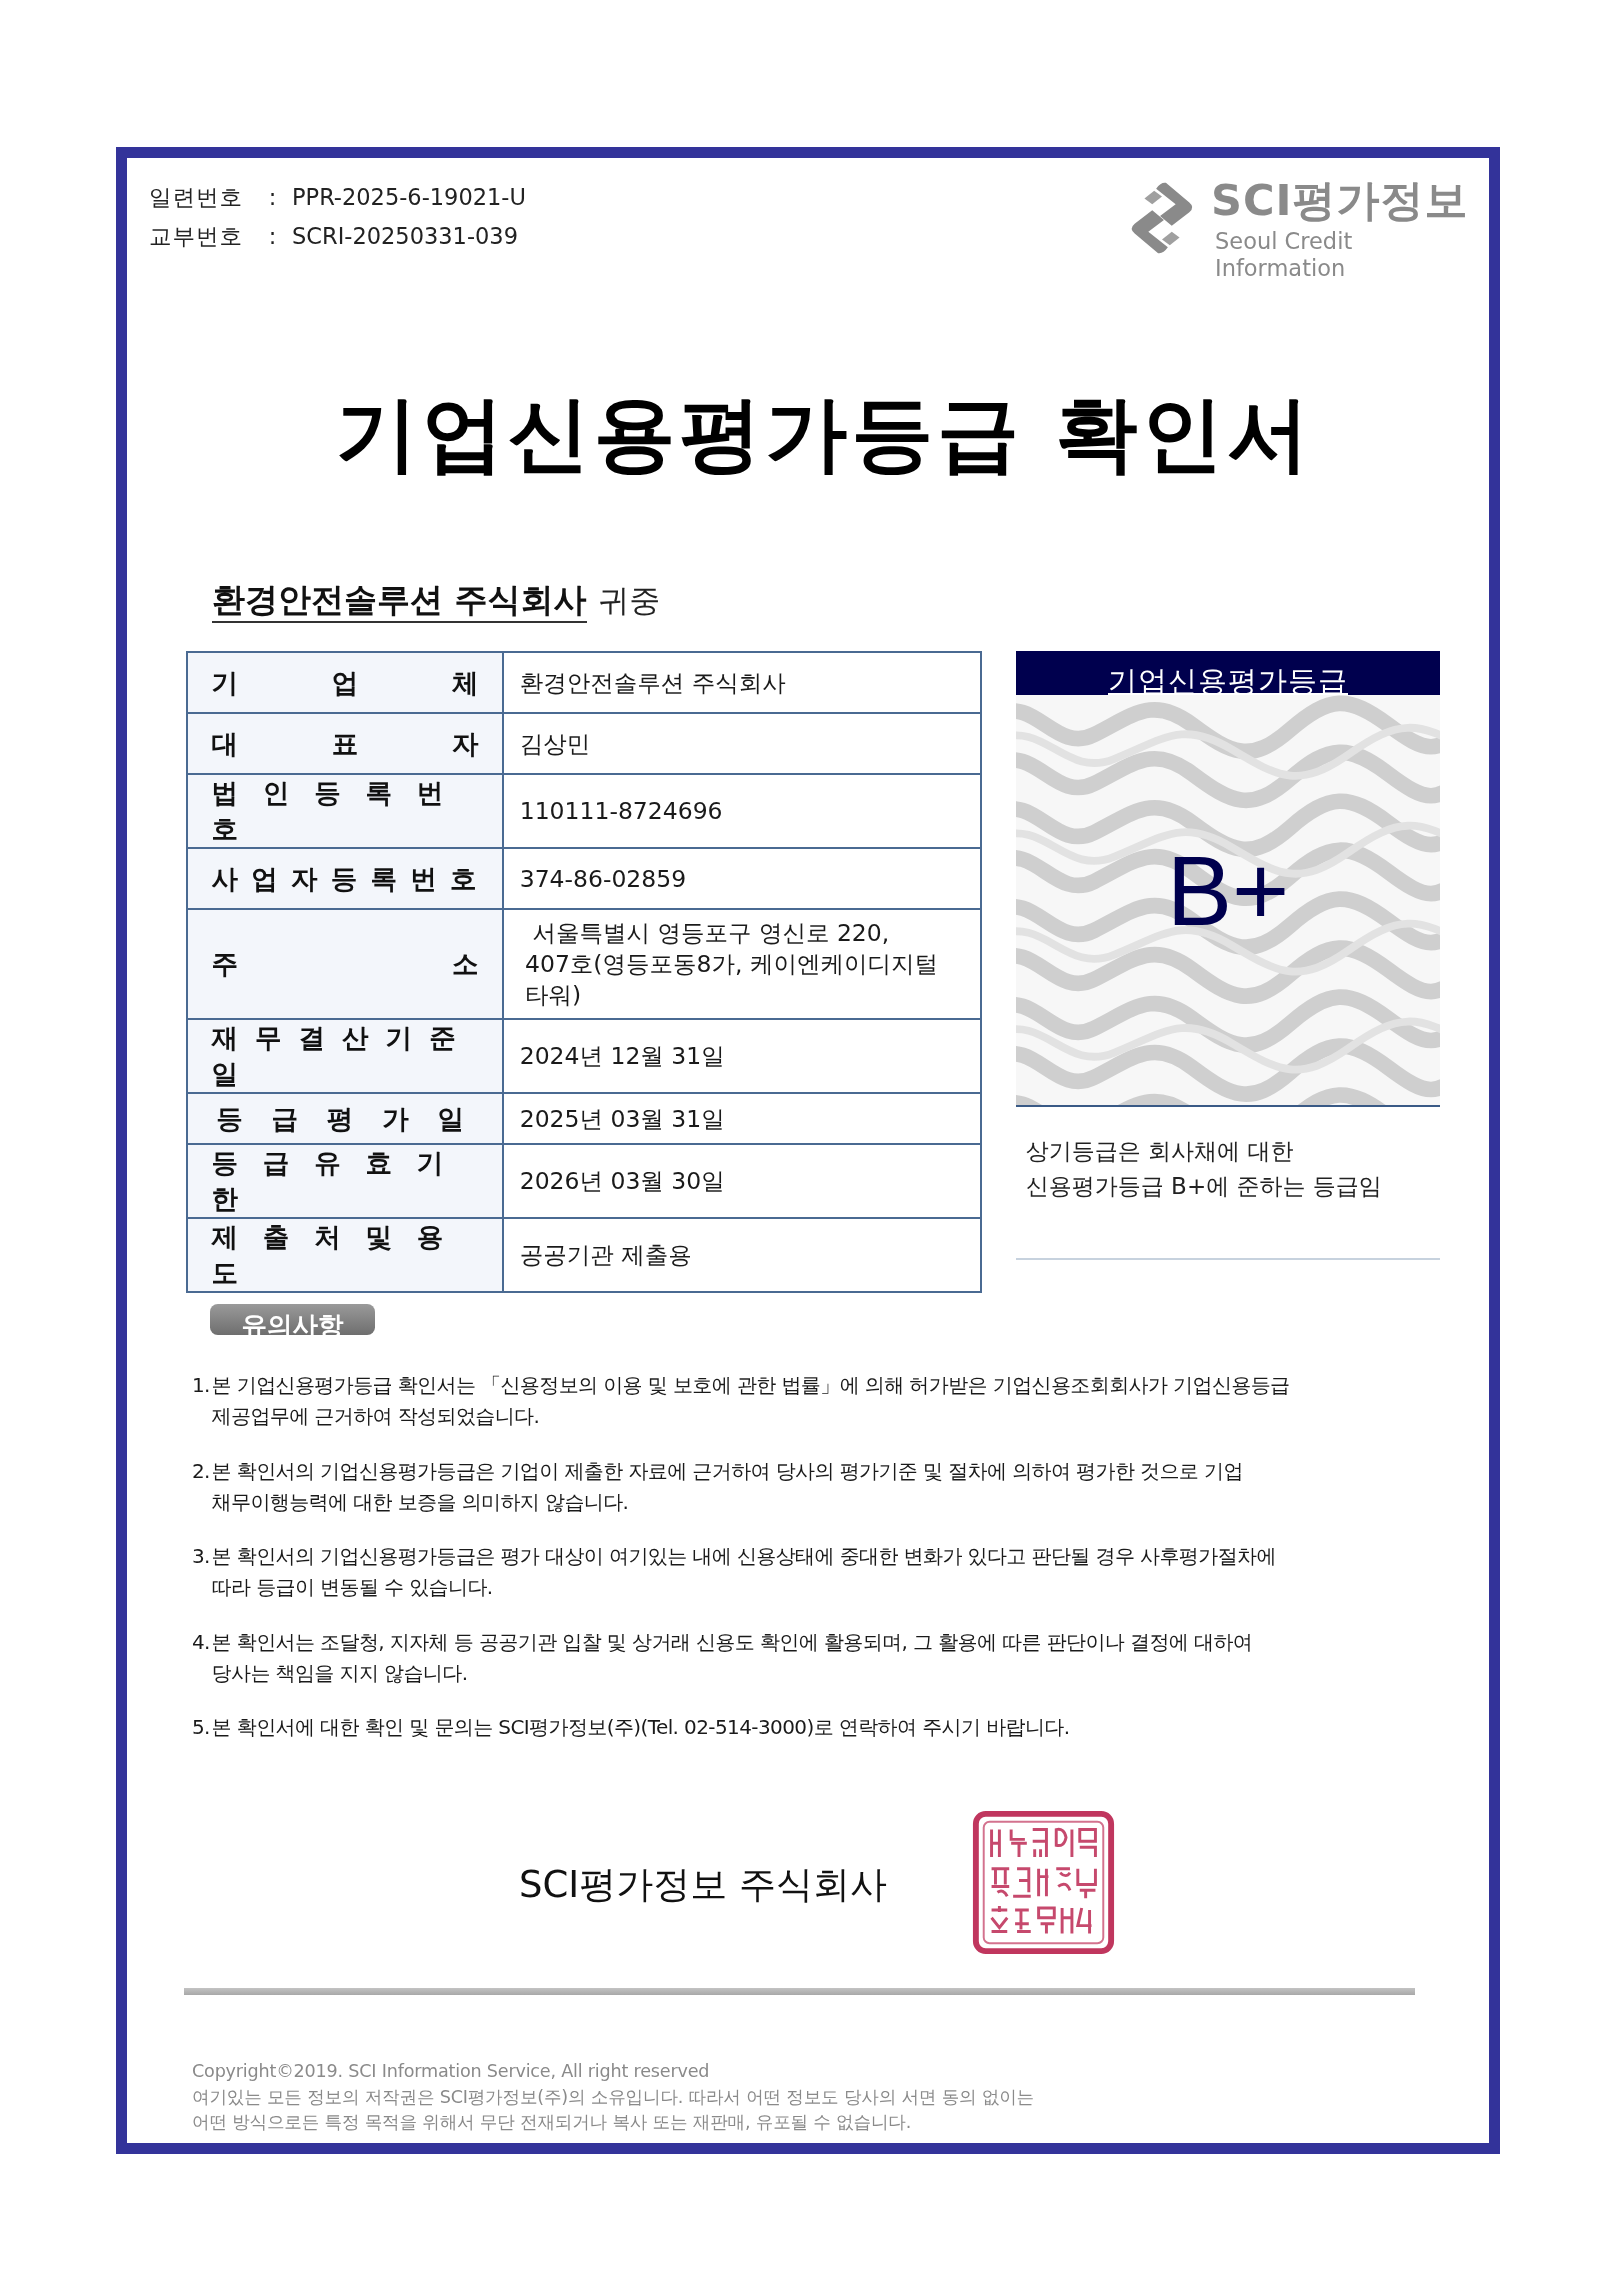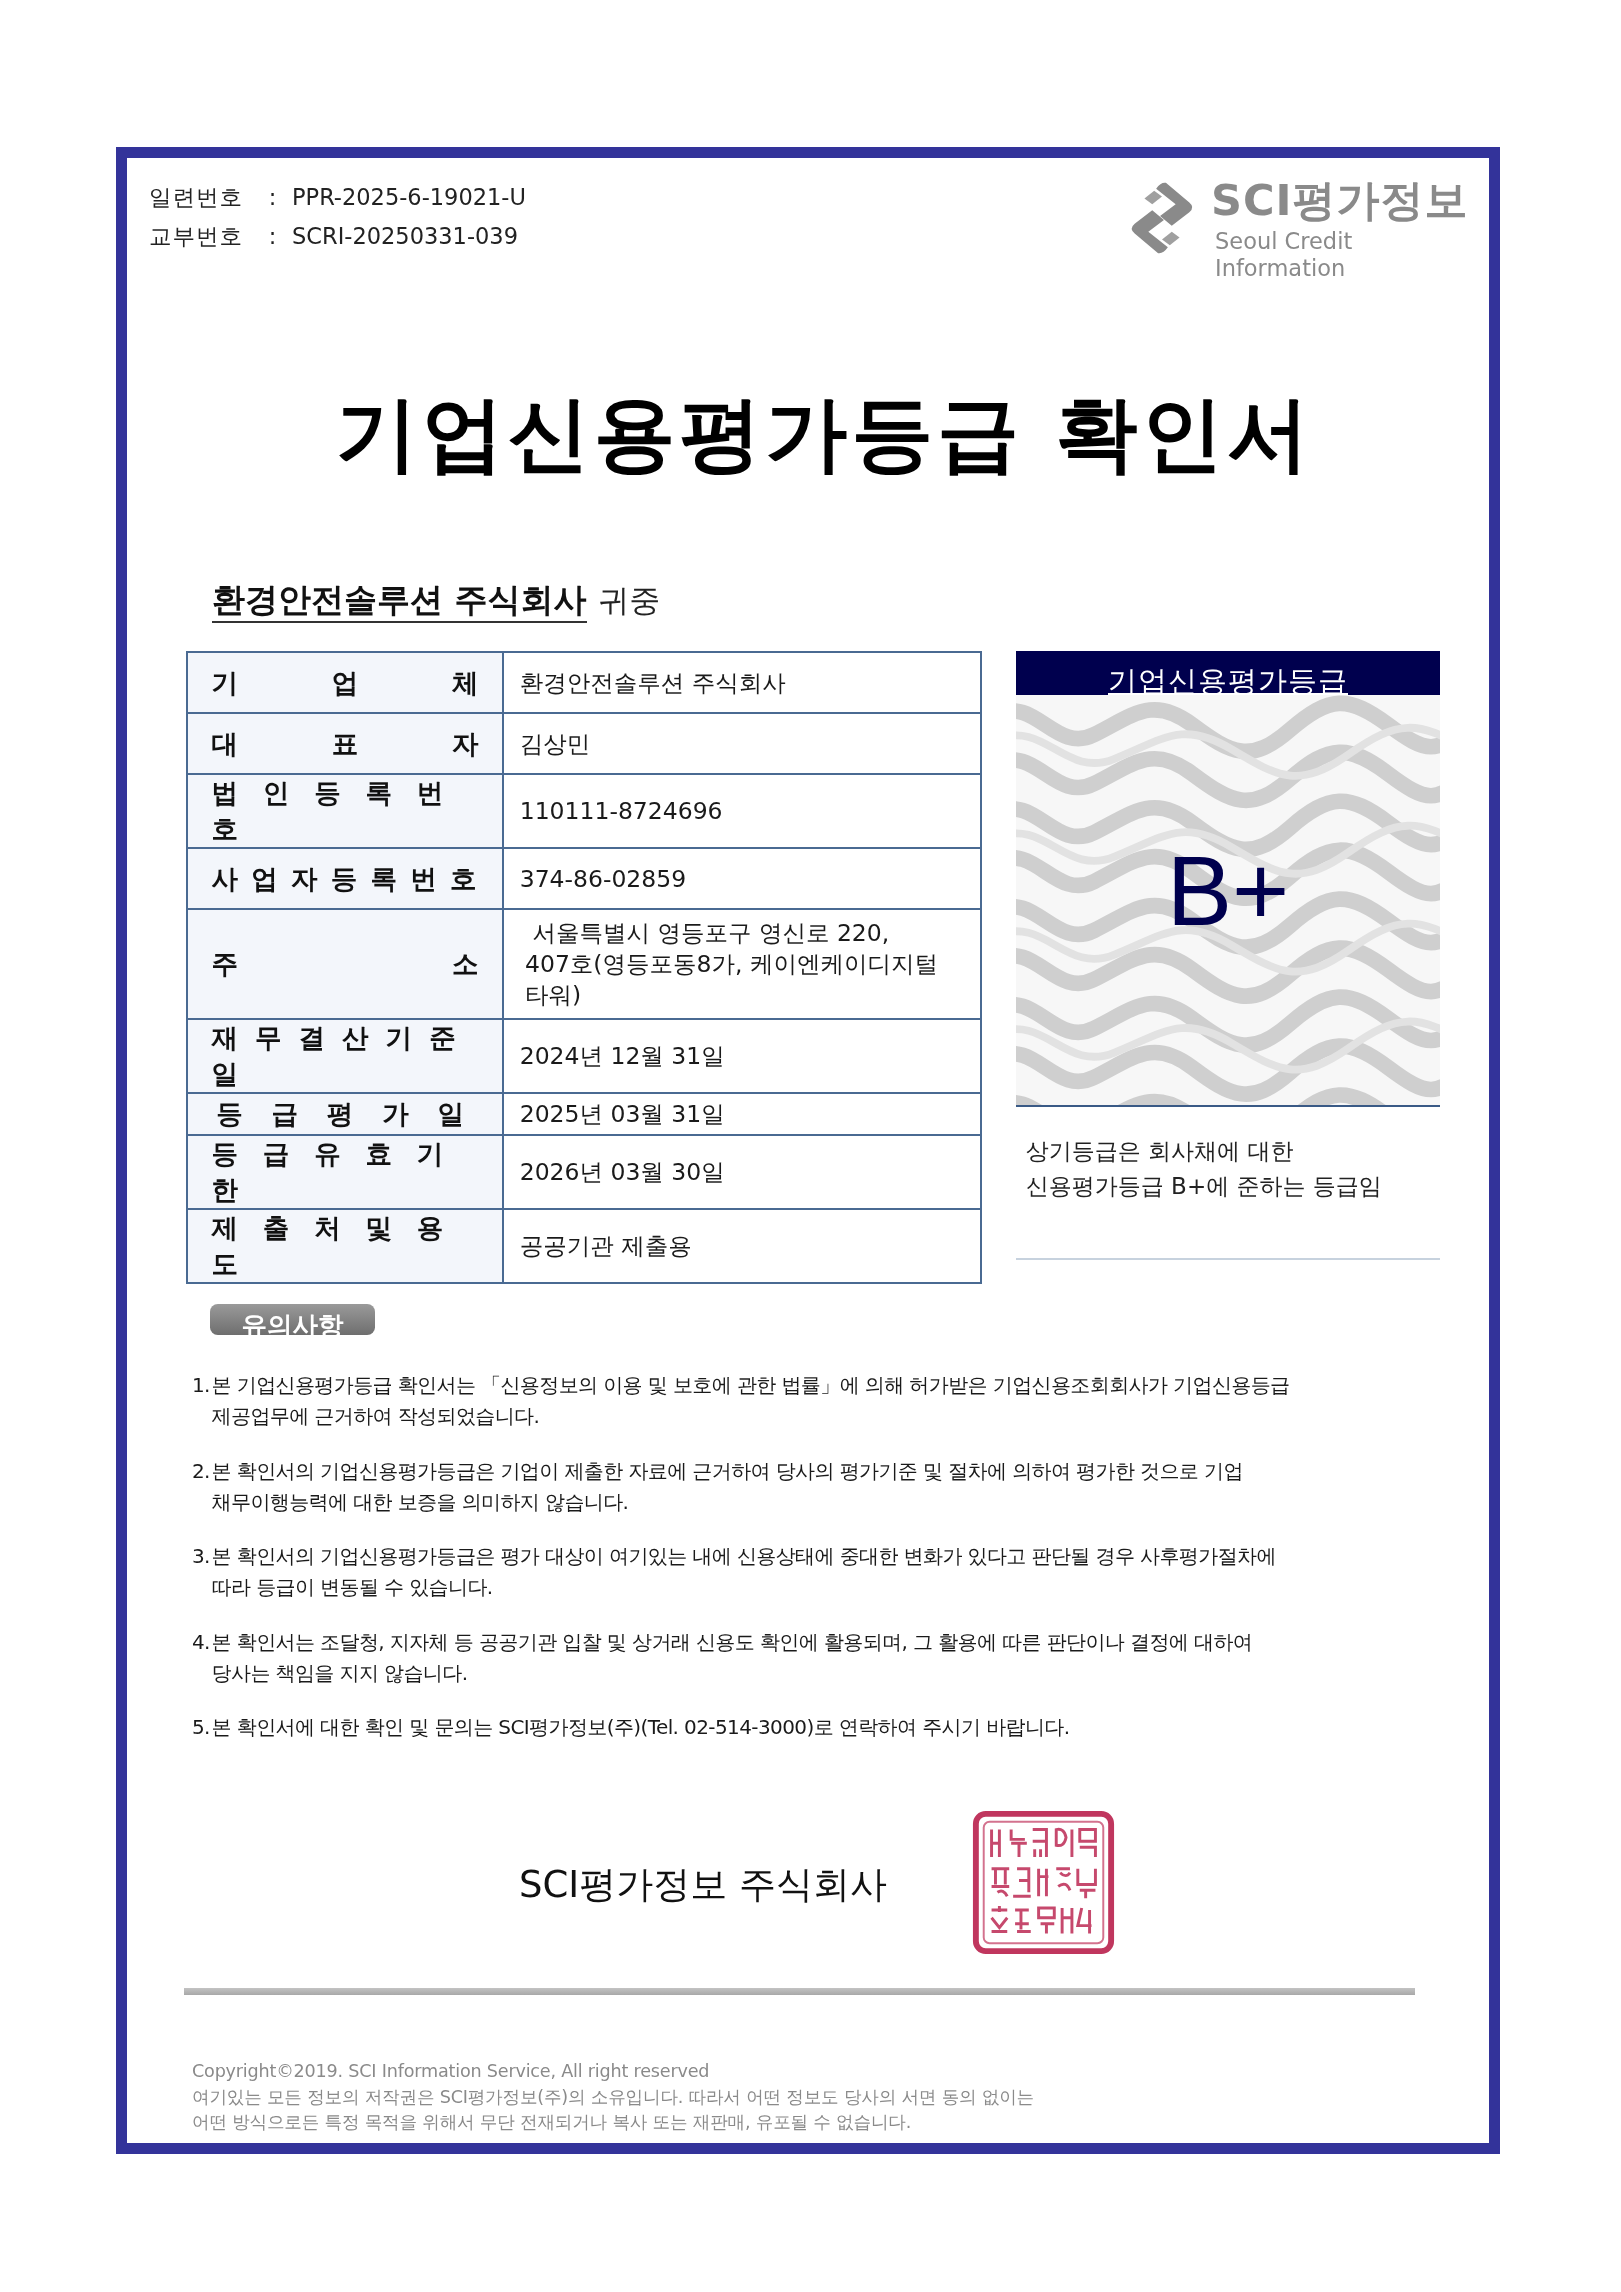--- a/index.html
+++ b/index.html
@@ -136,21 +136,21 @@
       <div>407호(영등포동8가, 케이엔케이디지털</div>
       <div>타워)</div>
     </td>
   </tr>
   <tr style="height:61px">
     <td class="lbl">
           <div class="lbl-inner tight" style="letter-spacing:3.9px">재 무 결 산 기 준 일</div>
         </td>
     <td class="val">2024년 12월 31일</td>
   </tr>
-  <tr style="height:42px">
+  <tr style="height:51px">
     <td class="lbl">
           <div class="lbl-inner tight" style="letter-spacing:9.8px">등 급 평 가 일</div>
         </td>
     <td class="val">2025년 03월 31일</td>
   </tr>
   <tr style="height:69px">
     <td class="lbl">
           <div class="lbl-inner tight" style="letter-spacing:7.8px">등 급 유 효 기 한</div>
         </td>
     <td class="val">2026년 03월 30일</td>

